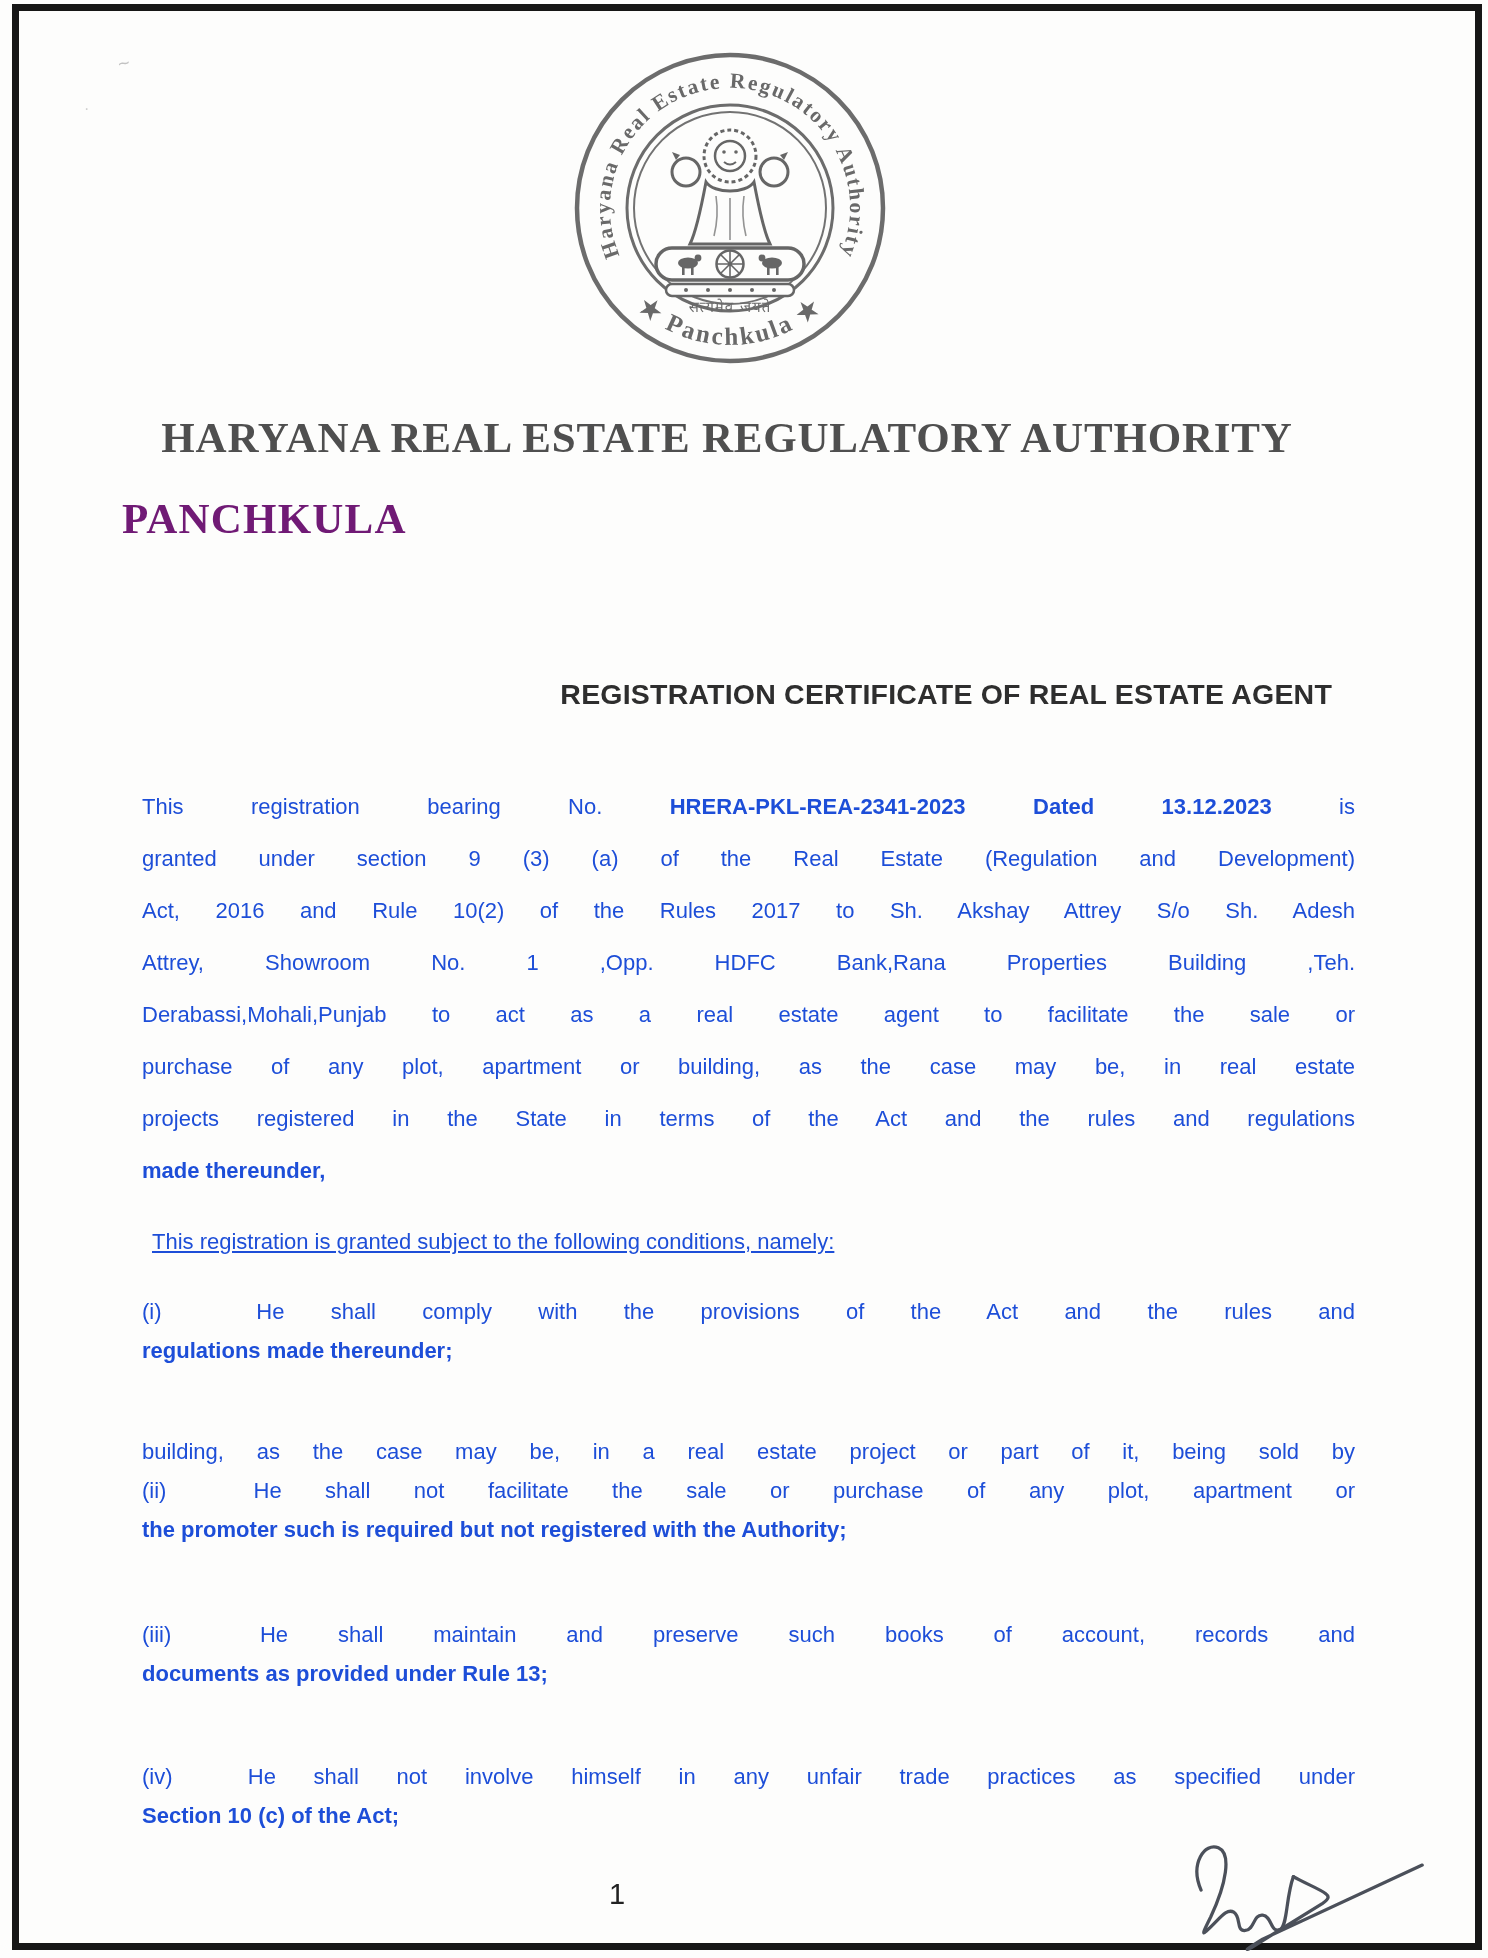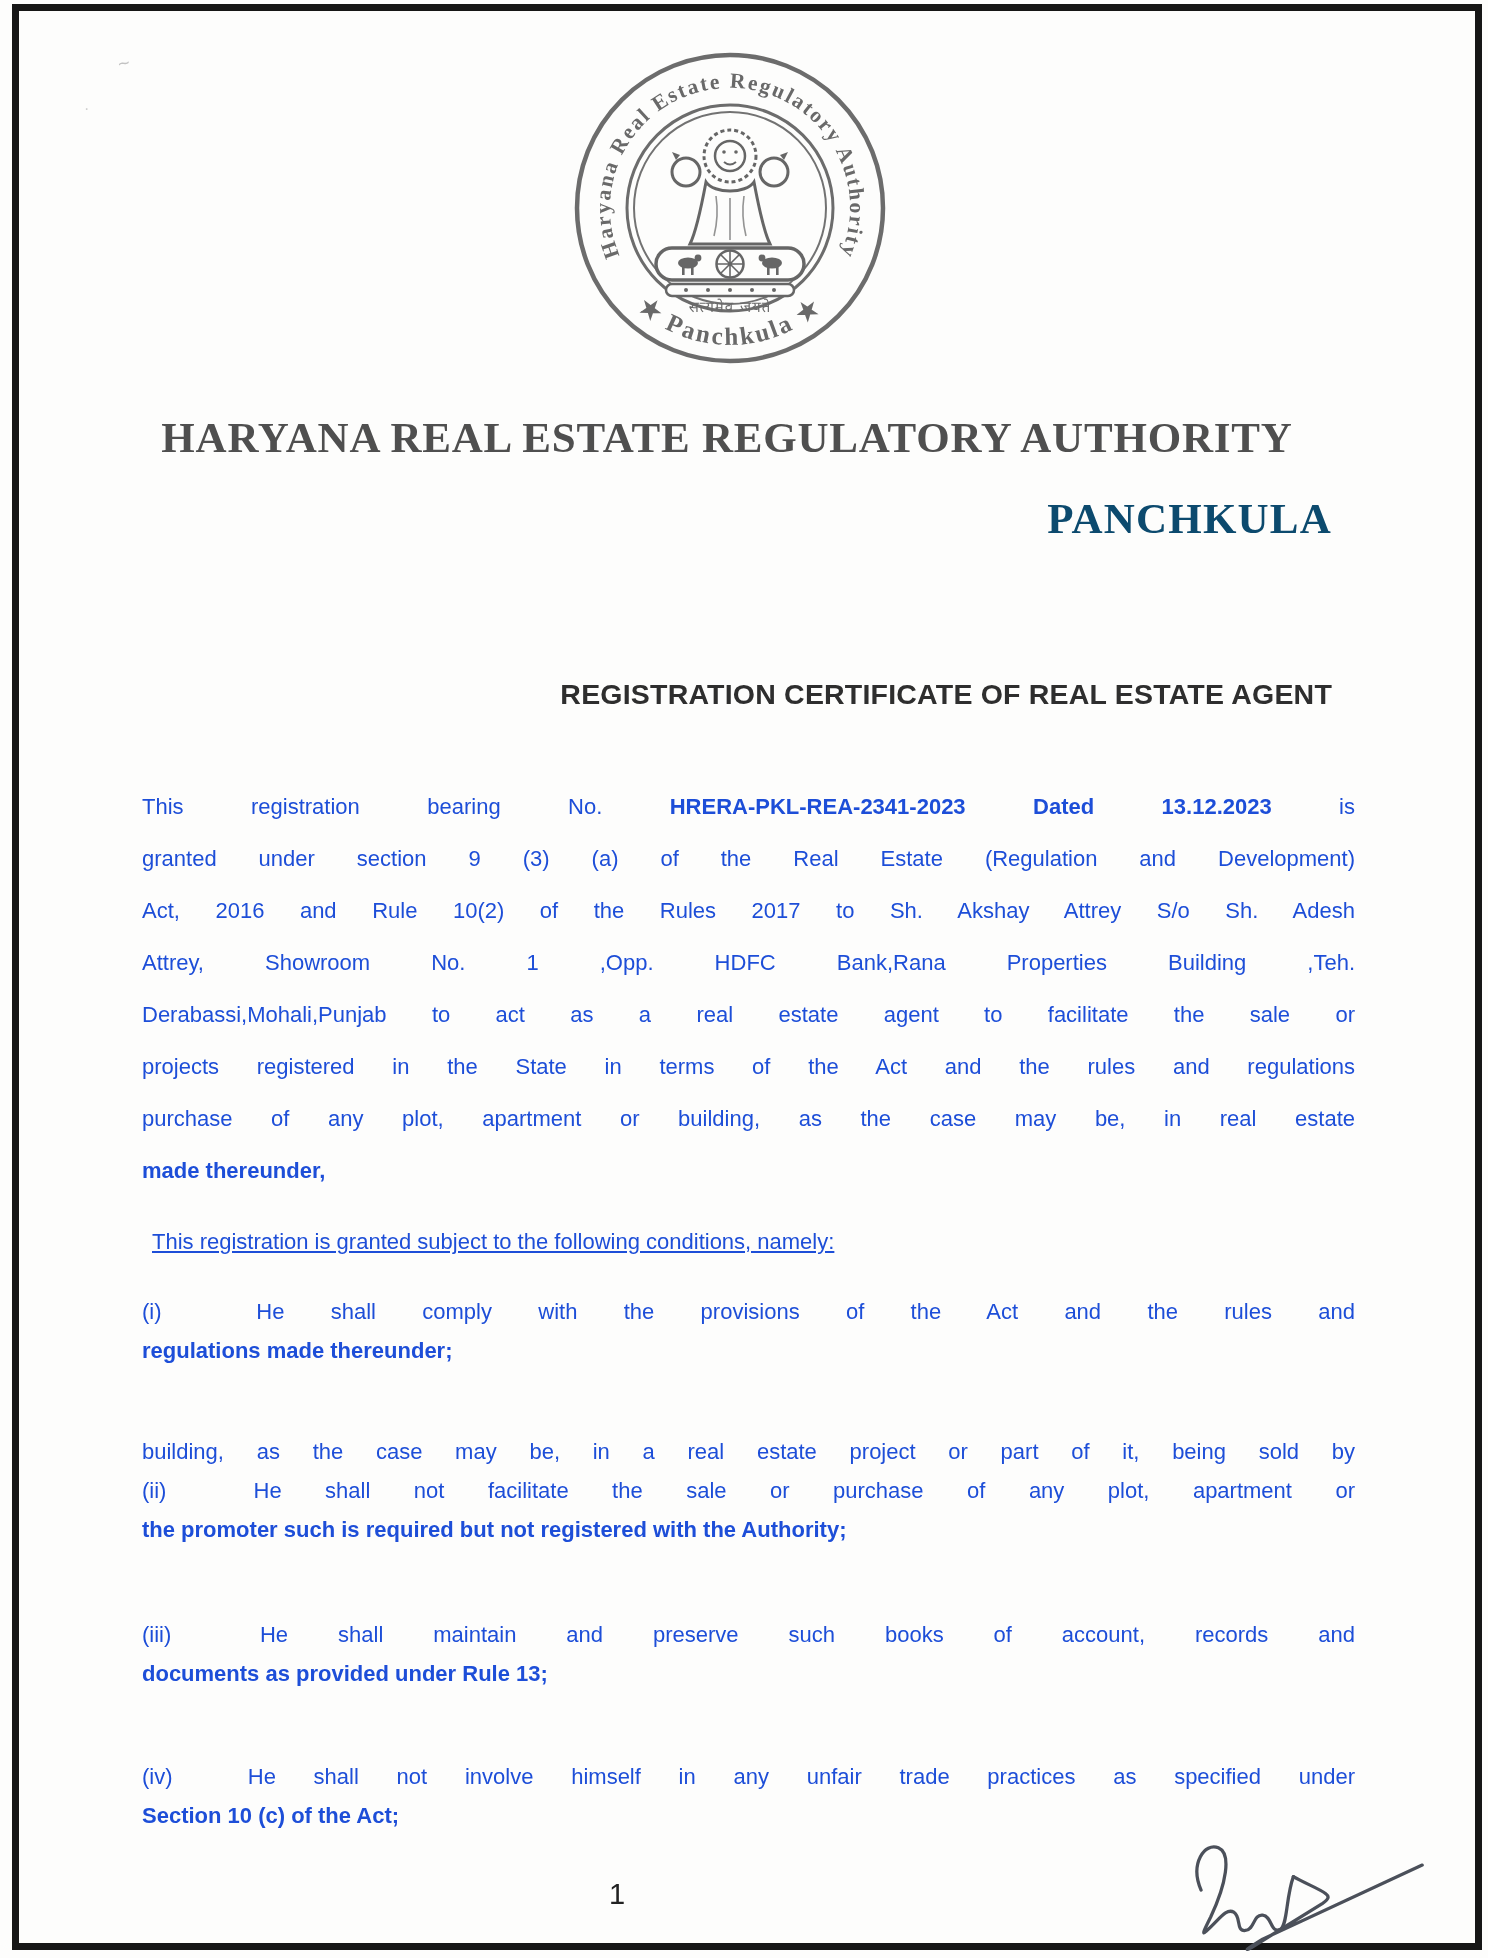--- a/index.html
+++ b/index.html
@@ -13,23 +13,23 @@
     border:7px solid #161616;pointer-events:none;
   }
   .seal{position:absolute;left:568px;top:46px;width:324px;height:324px;opacity:.92;}
   .seal text{font-family:"Liberation Serif",serif;font-weight:bold;fill:#5d5d5d;}
   .title1{
     position:absolute;left:122px;top:413px;width:1210px;text-align:center;
     font-family:"Liberation Serif",serif;font-weight:bold;font-size:43px;
     letter-spacing:.8px;color:#4f4f4f;
   }
   .title2{
-    position:absolute;left:122px;top:494px;width:1210px;text-align:right;
+    position:absolute;left:122px;top:494px;width:1210px;text-align:left;
     font-family:"Liberation Serif",serif;font-weight:bold;font-size:43px;
-    letter-spacing:1.2px;color:#0c4a6e;
+    letter-spacing:1.2px;color:#701a75;
   }
   .subtitle{
     position:absolute;left:122px;top:678px;width:1210px;text-align:right;
     font-weight:bold;font-size:28.5px;color:#2e2e2e;letter-spacing:.2px;
   }
   .bodytext{font-size:22px;color:#1d4ed8;}
   .intro{position:absolute;left:142px;top:781px;width:1213px;}
   .iline{line-height:52px;height:52px;}
   .cintro{position:absolute;left:152px;top:1222px;width:1213px;line-height:39px;text-decoration:underline;}
   .cond{position:absolute;left:142px;width:1213px;}
@@ -115,22 +115,22 @@
   <div class="title1">HARYANA REAL ESTATE REGULATORY AUTHORITY</div>
   <div class="title2">PANCHKULA</div>
   <div class="subtitle">REGISTRATION CERTIFICATE OF REAL ESTATE AGENT</div>
 
   <div class="intro bodytext">
     <div class="iline j"><span>This registration bearing No. </span><b>HRERA-PKL-REA-2341-2023 Dated 13.12.2023</b><span> is</span></div>
     <div class="iline j">granted under section 9 (3) (a) of the Real Estate (Regulation and Development)</div>
     <div class="iline j">Act, 2016 and Rule 10(2) of the Rules 2017 to Sh. Akshay Attrey S/o Sh. Adesh</div>
     <div class="iline j">Attrey, Showroom No. 1 ,Opp. HDFC Bank,Rana Properties Building ,Teh.</div>
     <div class="iline j">Derabassi,Mohali,Punjab to act as a real estate agent to facilitate the sale or</div>
+    <div class="iline j">purchase of any plot, apartment or building, as the case may be, in real estate</div>
     <div class="iline j">projects registered in the State in terms of the Act and the rules and regulations</div>
-    <div class="iline j">purchase of any plot, apartment or building, as the case may be, in real estate</div>
     <div class="iline last">made thereunder,</div>
   </div>
 
   <div class="cintro bodytext">This registration is granted subject to the following conditions, namely:</div>
 
   <div class="cond bodytext" style="top:1292px">
     <div class="cline j">
       <span class="clabel">(i)</span>
       <span>He shall comply with the provisions of the Act and the rules and</span>
     </div>

